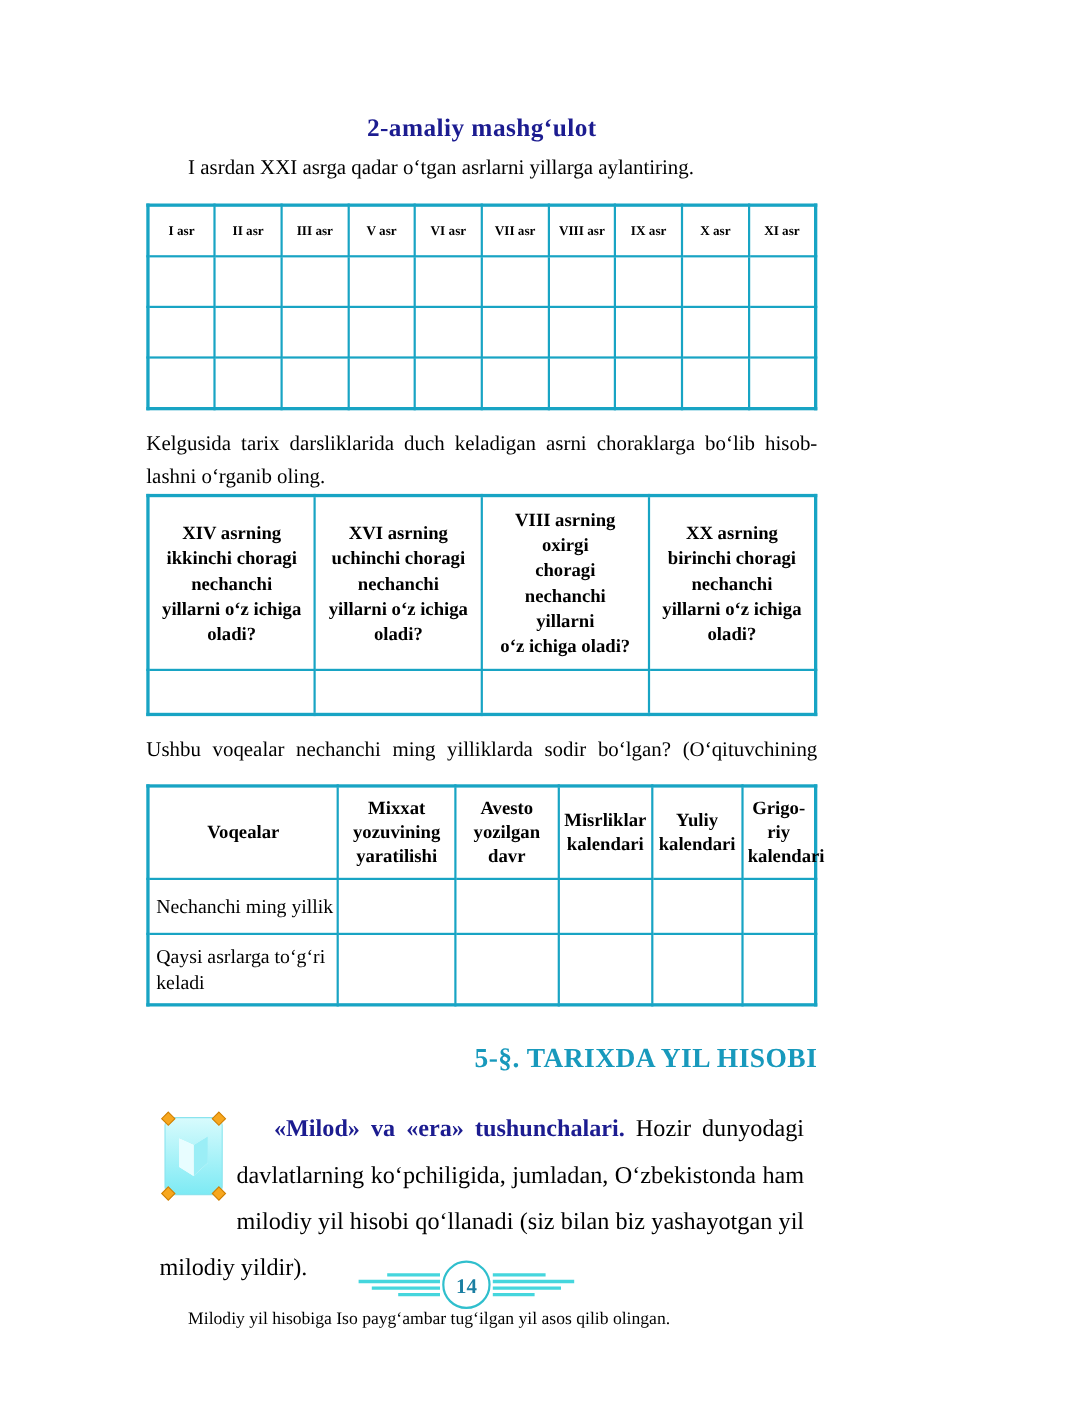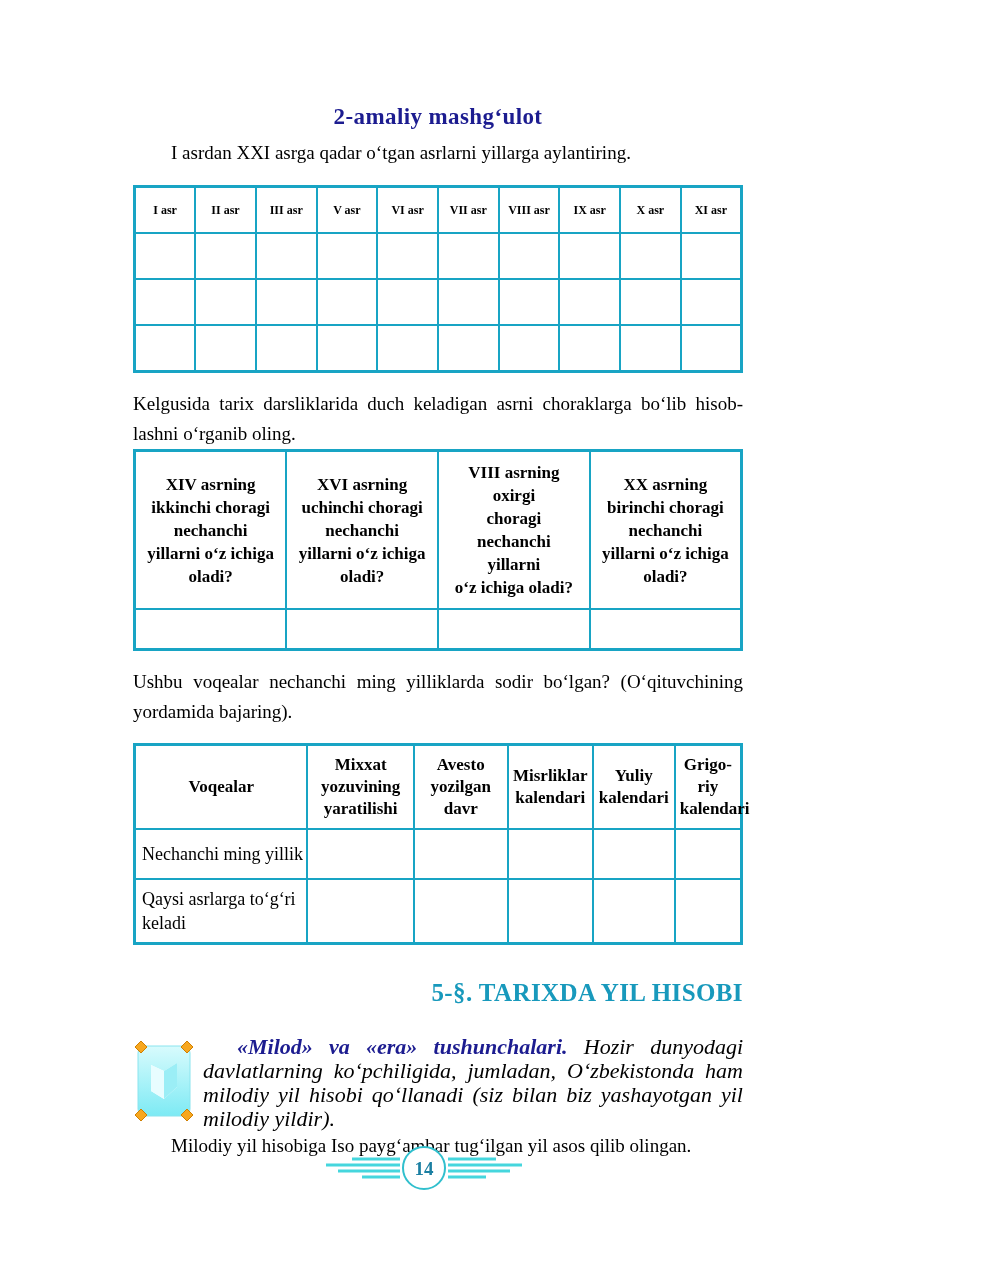--- a/index.html
+++ b/index.html
@@ -45,27 +45,27 @@
   .t-events td{height:40px;border-radius:12px;}
   .t-events td.label-cell{
     font-size:18px;font-weight:normal;text-align:left;vertical-align:middle;
     padding:4px 2px 4px 6px;line-height:24px;
   }
   .t-events td.tall{height:54px;}
   .section-heading{
     margin:34px 0 28px 0;text-align:right;font-size:25px;font-weight:bold;
     color:var(--heading);letter-spacing:0.4px;
   }
-  .milod-para{font-size:22px;line-height:24px;text-align:justify;margin:0;font-style:italic;}
+  .milod-para{font-size:22px;line-height:42px;text-align:justify;margin:12px;}
   .milod-para .lead{color:var(--navy);font-weight:bold;}
   .milod-icon{
     float:left;width:62px;height:84px;margin:4px 8px 2px 0;position:relative;
   }
   .milod-indent{display:inline-block;width:34px;}
-  .milodiy-para{font-size:19px;line-height:30px;margin:0;}
+  .milodiy-para{font-size:16px;line-height:30px;margin:0;}
   .footer-ornament{
     position:absolute;left:16px;right:0;top:1144px;height:50px;
     display:flex;justify-content:center;align-items:center;
   }
 </style>
 </head>
 <body>
 
 <div class="page">
 
@@ -143,21 +143,20 @@
       <tr>
         <td></td>
           <td></td>
           <td></td>
           <td></td>
       </tr>
     </tbody>
   </table>
 
   <p class="para force-just" style="margin-top:16px;">Ushbu voqealar nechanchi ming yilliklarda sodir bo‘lgan? (O‘qituvchining</p>
-  <p class="para">yordamida bajaring).</p>
 
   <table class="t-events">
     <colgroup>
       <col style="width:28.5%">
         <col style="width:17.5%">
         <col style="width:15.5%">
         <col style="width:14%">
         <col style="width:13.5%">
         <col style="width:11%">
     </colgroup>

